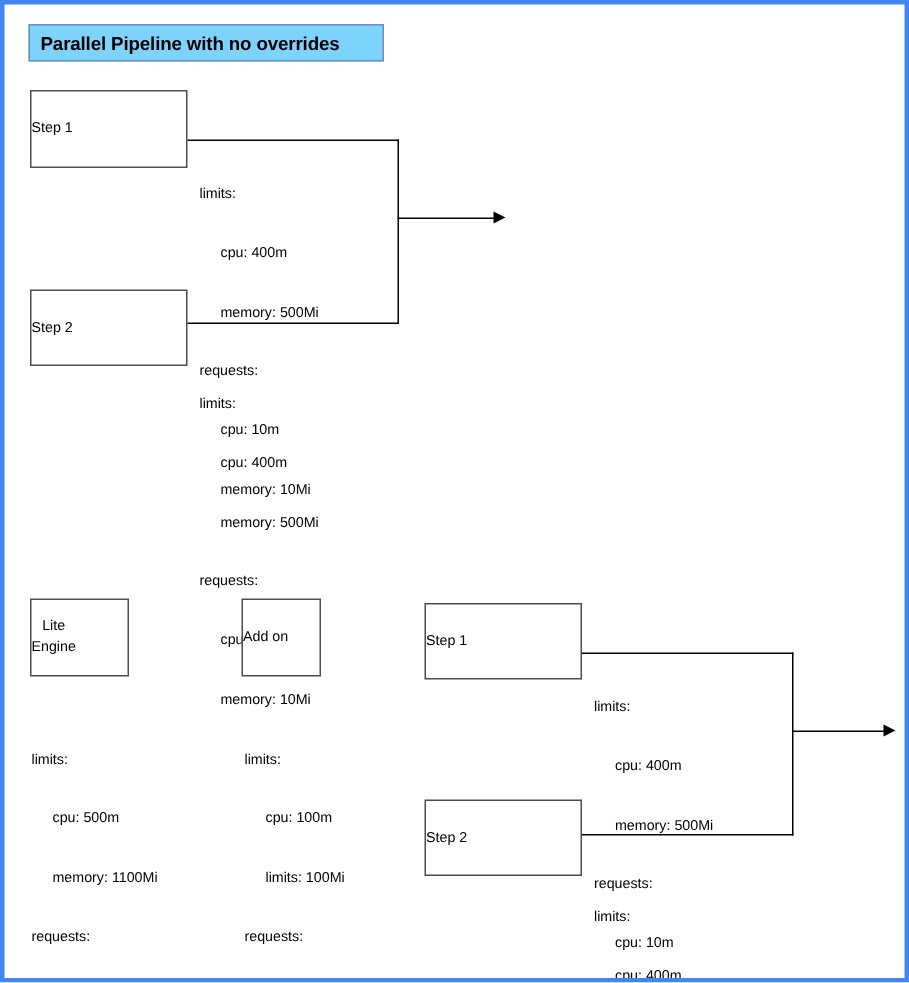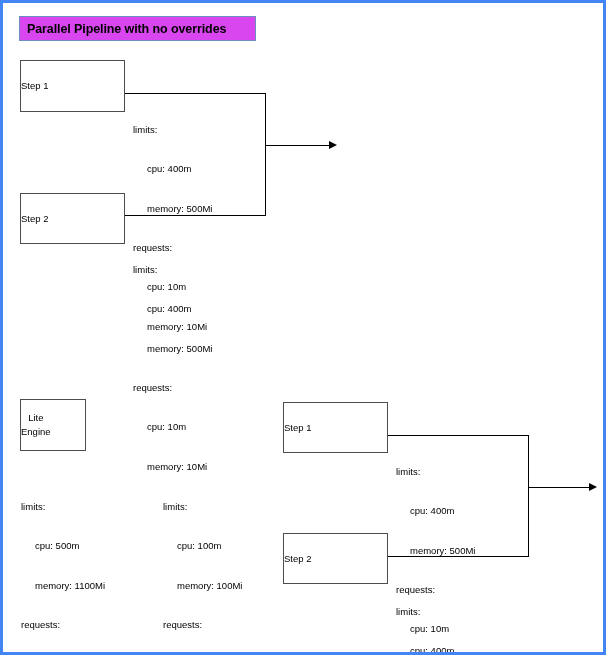--- a/index.html
+++ b/index.html
@@ -13,21 +13,21 @@
     height: 655px;
     background: #ffffff;
     box-sizing: border-box;
     border: 3px solid #4285f4;
     overflow: hidden;
     font-family: "Liberation Sans", sans-serif;
     -webkit-font-smoothing: antialiased;
   }
   .section-title {
     position: absolute;
-    background: #d946ef;
+    background: #7dd3fc;
     border: 1px solid #6c8ebf;
     box-sizing: border-box;
     font-size: 12.5px;
     font-weight: bold;
     color: #000000;
     display: flex;
     align-items: center;
     padding-left: 7px;
     letter-spacing: -0.1px;
     white-space: nowrap;
@@ -118,25 +118,28 @@
 
   <div class="res-block" style="left:18px; top:471px;">
     <span class="flush">limits:</span>
     <span class="indent">cpu: 500m</span>
     <span class="indent">memory: 1100Mi</span>
     <span class="flush">requests:</span>
     
     
   </div>
 
+  <div class="node-box" style="left:158px; top:396px; width:53px; height:52px;">
+    <span class="label-line">Add on</span>
+  </div>
 
   <div class="res-block" style="left:160px; top:471px;">
     <span class="flush">limits:</span>
     <span class="indent">cpu: 100m</span>
-    <span class="indent">memory: 100Mi</span>
+    <span class="indent">limits: 100Mi</span>
     <span class="flush">requests:</span>
     
     
   </div>
 
   <div class="node-box" style="left:280px; top:399px; width:105px; height:51px;">
     <span class="label-line">Step 1</span>
   </div>
 
   <div class="res-block" style="left:393px; top:436px;">

